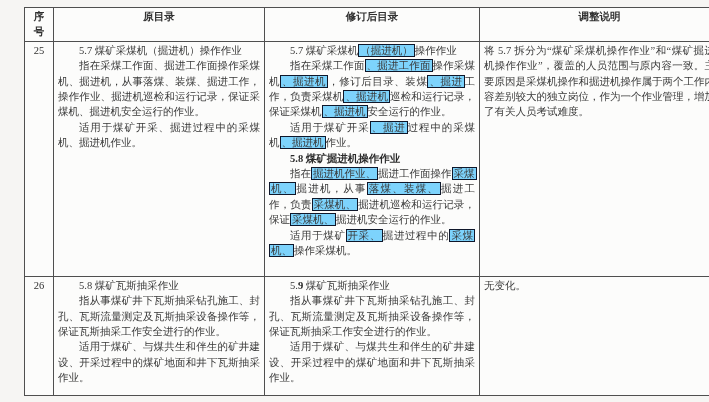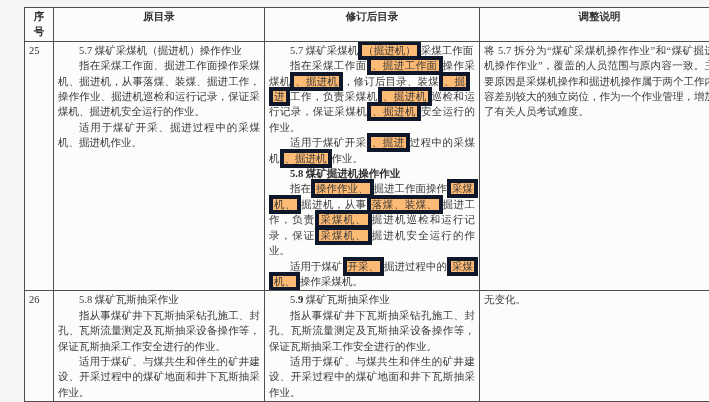--- a/index.html
+++ b/index.html
@@ -38,36 +38,37 @@
   table.catalog { border: 1.5px solid #454545; }
   th.hdr {
     font-weight: bold;
     text-align: center;
     vertical-align: middle;
     padding: 2px 2px;
     height: 17px;
     color: #303030;
   }
   td.seq {
+    text-align: center;
     vertical-align: middle;
     font-size: 11px;
     color: #2f2f2f;
   }
   p.para {
     margin: 0;
     text-indent: 2em;
     text-align: justify;
     text-justify: inter-character;
     color: #393939;
   }
   p.para.noindent { text-indent: 0; }
   p.para.bold { font-weight: bold; color: #2b2b2b; }
   span.rev {
-    border: 4px solid #0f172a;
-    background: #fdba74;
+    border: 1px solid #0f172a;
+    background: #7dd3fc;
     padding: 0 1px;
     margin: 0 0;
     box-decoration-break: clone;
     -webkit-box-decoration-break: clone;
   }
   span.b { font-weight: bold; color: #1f1f1f; }
 </style>
 </head>
 <body>
 
@@ -89,25 +90,25 @@
     </thead>
     <tbody id="table-body">
         <tr style="height: 215px;">
           <td class="seq">25</td>
           <td>
             <p class="para"><span>5.7 煤矿采煤机（掘进机）操作作业</span></p>
             <p class="para"><span>指在采煤工作面、掘进工作面操作采煤机、掘进机，从事落煤、装煤、掘进工作，操作作业、掘进机巡检和运行记录，保证采煤机、掘进机安全运行的作业。</span></p>
             <p class="para"><span>适用于煤矿开采、掘进过程中的采煤机、掘进机作业。</span></p>
           </td>
           <td>
-            <p class="para"><span>5.7 煤矿采煤机</span><span class="rev">（掘进机）</span><span>采煤工作面</span></p>
+            <p class="para"><span>5.7 煤矿采煤机</span><span class="rev">（掘进机）</span><span>操作作业</span></p>
             <p class="para"><span>指在采煤工作面</span><span class="rev">、掘进工作面</span><span>操作采煤机</span><span class="rev">、掘进机</span><span>，修订后目录、装煤</span><span class="rev">、掘进</span><span>工作，负责采煤机</span><span class="rev">、掘进机</span><span>巡检和运行记录，保证采煤机</span><span class="rev">、掘进机</span><span>安全运行的作业。</span></p>
             <p class="para"><span>适用于煤矿开采</span><span class="rev">、掘进</span><span>过程中的采煤机</span><span class="rev">、掘进机</span><span>作业。</span></p>
             <p class="para bold"><span>5.8 煤矿掘进机操作作业</span></p>
-            <p class="para"><span>指在</span><span class="rev">操作作业、</span><span>掘进工作面操作</span><span class="rev">采煤机、</span><span>掘进机，从事</span><span class="rev">落煤、装煤、</span><span>掘进工作，负责</span><span class="rev">采煤机、</span><span>掘进机巡检和运行记录，保证</span><span class="rev">采煤机、</span><span>掘进机安全运行的作业。</span></p>
+            <p class="para"><span>指在</span><span class="rev">掘进机作业、</span><span>掘进工作面操作</span><span class="rev">采煤机、</span><span>掘进机，从事</span><span class="rev">落煤、装煤、</span><span>掘进工作，负责</span><span class="rev">采煤机、</span><span>掘进机巡检和运行记录，保证</span><span class="rev">采煤机、</span><span>掘进机安全运行的作业。</span></p>
             <p class="para"><span>适用于煤矿</span><span class="rev">开采、</span><span>掘进过程中的</span><span class="rev">采煤机、</span><span>操作采煤机。</span></p>
           </td>
           <td>
             <p class="para noindent"><span>将 5.7 拆分为“煤矿采煤机操作作业”和“煤矿掘进机操作作业”，覆盖的人员范围与原内容一致。主要原因是采煤机操作和掘进机操作属于两个工作内容差别较大的独立岗位，作为一个作业管理，增加了有关人员考试难度。</span></p>
           </td>
         </tr>
         <tr style="height: 111px;">
           <td class="seq">26</td>
           <td>
             <p class="para"><span>5.8 煤矿瓦斯抽采作业</span></p>

